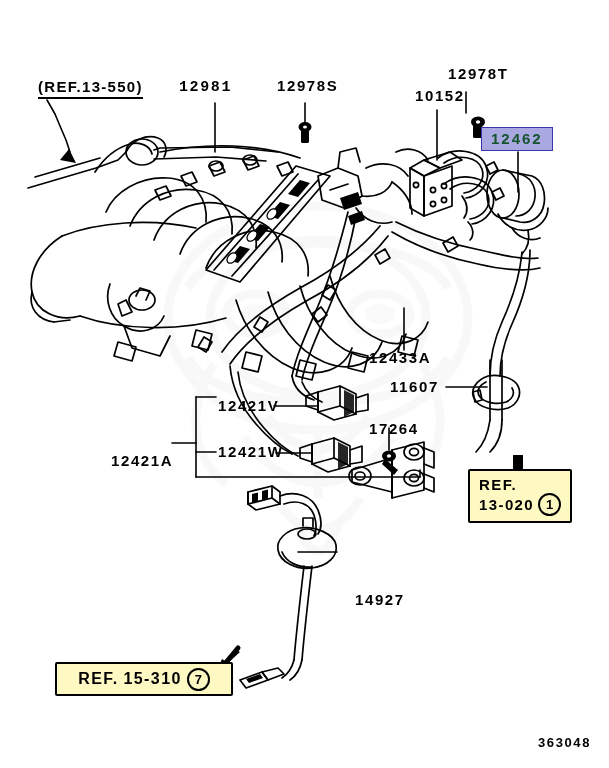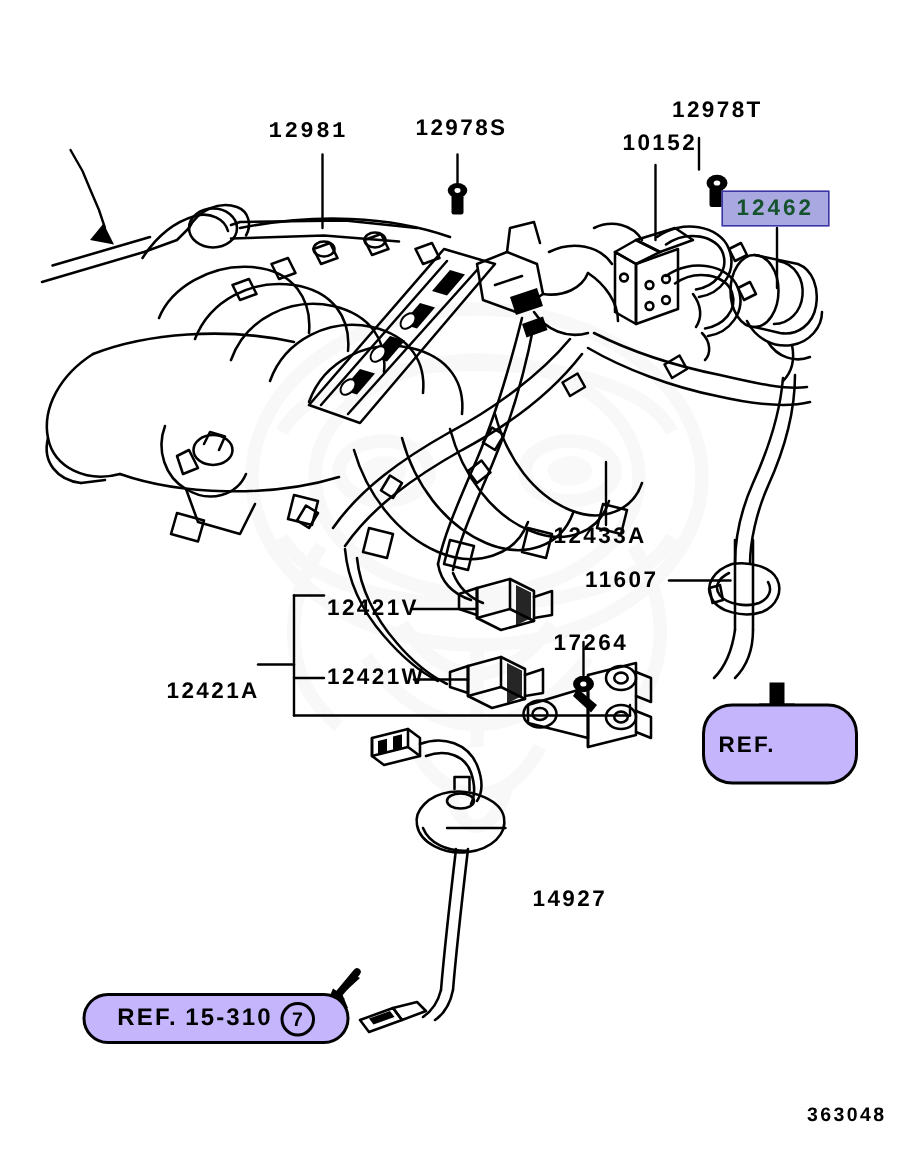--- a/index.html
+++ b/index.html
@@ -21,22 +21,22 @@
 
   
   .lbl.hl{background:#a9a8e0;border:1.6px solid #3b35a8;color:#14532d;
           padding:3px 9px 4px 9px;letter-spacing:2px;}
 
   
   .refline{position:absolute;font-size:15px;font-weight:bold;letter-spacing:1.3px;
            white-space:nowrap;border-bottom:2px solid #000;padding-bottom:2px;}
 
   
-  .refbox{position:absolute;border:2.5px solid #000;border-radius:20px;
-          background:#c4b5fd;font-weight:bold;letter-spacing:1.4px;
+  .refbox{position:absolute;border:2.5px solid #000;border-radius:2px;
+          background:#fef9c3;font-weight:bold;letter-spacing:1.4px;
           display:flex;flex-direction:column;justify-content:center;}
   .refbox .r1{font-size:15px;padding:0 0 0 9px;}
   .refbox .r2{font-size:15px;padding:0 0 0 9px;display:flex;align-items:center;gap:4px;}
   .refbox.inline{flex-direction:row;align-items:center;gap:5px;padding:0 9px;}
   .circnum{display:inline-flex;align-items:center;justify-content:center;
            width:19px;height:19px;border:2px solid #000;border-radius:50%;
            font-size:13px;letter-spacing:0;font-weight:bold;}
 
   
   .foot{position:absolute;right:18px;bottom:18px;font-size:13px;font-weight:bold;
@@ -310,20 +310,21 @@
 
       <path d="M262 672 L278 668 L284 674 L268 680 Z"></path>
       <path d="M240 680 L262 672 L268 680 L246 688 Z"></path>
       <g fill="#000" stroke="none">
         <path d="M246 679 l14 -5 l3 4 l-14 5 Z"></path>
       </g>
 
     </g>
   </svg>
 
+  <div class="refline" style="left:38px;top:78px;">(REF.13-550)</div>
 
   <div class="lbl" style="left:179px;top:80px;font-family:Liberation Mono, monospace;">12981</div>
 
   <div class="lbl" style="left:277px;top:78px;">12978S</div>
 
   <div class="lbl" style="left:448px;top:66px;">12978T</div>
 
   <div class="lbl" style="left:415px;top:88px;">10152</div>
 
   <div class="lbl hl" style="left:481px;top:127px;">12462</div>
@@ -337,20 +338,24 @@
   <div class="lbl" style="left:111px;top:435px;margin-top:18px;">12421A</div>
 
   <div class="lbl" style="left:218px;top:398px;">12421V</div>
 
   <div class="lbl" style="left:218px;top:444px;">12421W</div>
 
   <div class="lbl" style="left:355px;top:544px;margin-top:48px;">14927</div>
 
   <div class="refbox" style="left:468px;top:469px;width:100px;height:50px;">
     <div class="r1">REF.</div>
+    <div class="r2">
+      <span>13-020</span>
+      <span class="circnum">1</span>
+    </div>
   </div>
 
   <div class="refbox inline" style="left:55px;top:662px;width:156px;height:30px;">
     <span>REF.</span>
     <span>15-310</span>
     <span class="circnum">7</span>
   </div>
 
   <div class="foot">363048</div>
 

